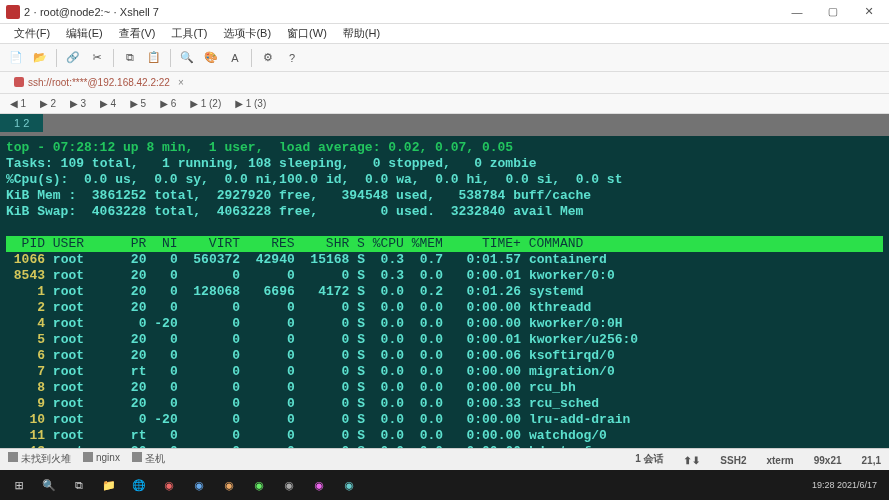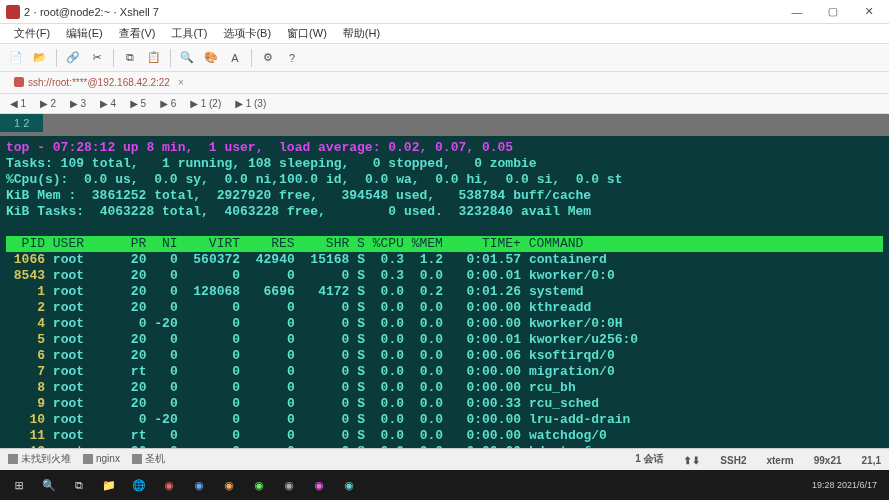--- a/index.html
+++ b/index.html
@@ -16,27 +16,27 @@
   .sep { width: 1px; height: 18px; background: #ccc; margin: 0 2px; }
   .tab-row-session { height: 22px; background: #f8f8f8; display: flex; align-items: center; padding: 0 6px; border-bottom: 1px solid #ddd; font-size: 10px; }
   .session-tab { padding: 2px 8px; display: flex; align-items: flex-start; gap: 4px; color: #a54; }
   .session-ico { width: 10px; height: 10px; background: #c55; border-radius: 2px; }
   .session-close { color: #888; margin-left: 4px; cursor: pointer; }
   .pane-tabs { height: 20px; background: #f8f8f8; display: flex; align-items: center; padding: 0 6px; font-size: 10px; gap: 6px; border-bottom: 1px solid #ddd; color: #555; }
   .pane-tab { padding: 1px 4px; cursor: pointer; }
   .term-tabs { height: 22px; background: #737373; display: flex; align-items: flex-start; }
   .term-tab { background: #0e5555; color: #7cc; padding: 3px 14px; font-size: 11px; cursor: pointer; }
   .terminal { background: #0a3a3a; font-family: "Consolas", "Courier New", monospace; font-size: 13px; line-height: 16px; padding: 4px 6px; color: #5ce0ce; white-space: pre; height: 312px; overflow: hidden; }
-  .g { color: #d946ef; font-weight: bold; }
+  .g { color: #22c55e; font-weight: bold; }
   .c { color: #5ce0ce; font-weight: bold; }
   .y { color: #d4c75a; font-weight: bold; }
   .hdr { background: #2be04a; color: #0a3a3a; font-weight: normal; display: inline-block; width: 100%; }
   .statusbar { height: 20px; background: #f0f0f0; display: flex; align-items: center; padding: 0 8px; font-size: 10px; color: #555; border-top: 1px solid #ccc; }
   .status-tabs { display: flex; gap: 12px; }
-  .status-tab { display: flex; align-items: center; gap: 3px; cursor: pointer; }
+  .status-tab { display: flex; align-items: flex-start; gap: 3px; cursor: pointer; }
   .status-ico { width: 10px; height: 10px; background: #888; }
   .status-right { margin-left: auto; display: flex; gap: 20px; align-items: flex-end; font-weight: bold; }
   .conn-bar { height: 16px; background: #f0f0f0; display: flex; align-items: center; padding: 0 8px; font-size: 10px; color: #555; }
   .taskbar { height: 30px; background: #1a1a1a; display: flex; align-items: center; padding: 0 6px; gap: 4px; position: absolute; bottom: 0; width: 100%; }
   .tb-btn { width: 26px; height: 26px; display: flex; align-items: center; justify-content: center; color: #ccc; cursor: pointer; }
   .tb-clock { margin-left: auto; color: #ccc; font-size: 9px; text-align: center; line-height: 11px; padding-right: 6px; }
 </style>
 </head>
 <body>
 
@@ -98,24 +98,24 @@
   </div>
 
 <div class="term-tabs">
   <div class="term-tab">1 2</div>
 </div>
 
 <div class="terminal" id="terminal"><span class="g">top - 07:28:12 up 8 min,  1 user,  load average: 0.02, 0.07, 0.05</span>
 <span class="c">Tasks: </span><span class="c">109 </span><span class="c">total,   </span><span class="c">1 </span><span class="c">running, </span><span class="c">108 </span><span class="c">sleeping,   </span><span class="c">0 </span><span class="c">stopped,   </span><span class="c">0 </span><span class="c">zombie</span>
 <span class="c">%Cpu(s):  </span><span class="c">0.0 </span><span class="c">us,  </span><span class="c">0.0 </span><span class="c">sy,  </span><span class="c">0.0 </span><span class="c">ni,</span><span class="c">100.0 </span><span class="c">id,  </span><span class="c">0.0 </span><span class="c">wa,  </span><span class="c">0.0 </span><span class="c">hi,  </span><span class="c">0.0 </span><span class="c">si,  </span><span class="c">0.0 </span><span class="c">st</span>
 <span class="c">KiB Mem : </span><span class="c"> 3861252 </span><span class="c">total, </span><span class="c"> 2927920 </span><span class="c">free, </span><span class="c">  394548 </span><span class="c">used, </span><span class="c">  538784 </span><span class="c">buff/cache</span>
-<span class="c">KiB Tasks: </span><span class="c"> 4063228 </span><span class="c">total, </span><span class="c"> 4063228 </span><span class="c">free, </span><span class="c">       0 </span><span class="c">used. </span><span class="c"> 3232840 </span><span class="c">avail Mem</span>
+<span class="c">KiB Swap: </span><span class="c"> 4063228 </span><span class="c">total, </span><span class="c"> 4063228 </span><span class="c">free, </span><span class="c">       0 </span><span class="c">used. </span><span class="c"> 3232840 </span><span class="c">avail Mem</span>
 
 <span class="hdr">  PID USER      PR  NI    VIRT    RES    SHR S %CPU %MEM     TIME+ COMMAND                                                                                                                                   </span>
-<span class="y"> 1066</span> <span class="c">root    </span> <span class="c"> 20</span> <span class="c">  0</span> <span class="c"> 560372</span> <span class="c"> 42940</span> <span class="c"> 15168</span> <span class="c">S</span> <span class="c"> 0.3</span> <span class="c"> 1.2</span> <span class="c">  0:01.57</span> <span class="c">containerd</span>
+<span class="y"> 1066</span> <span class="c">root    </span> <span class="c"> 20</span> <span class="c">  0</span> <span class="c"> 560372</span> <span class="c"> 42940</span> <span class="c"> 15168</span> <span class="c">S</span> <span class="c"> 0.3</span> <span class="c"> 0.7</span> <span class="c">  0:01.57</span> <span class="c">containerd</span>
 <span class="y"> 8543</span> <span class="c">root    </span> <span class="c"> 20</span> <span class="c">  0</span> <span class="c">      0</span> <span class="c">     0</span> <span class="c">     0</span> <span class="c">S</span> <span class="c"> 0.3</span> <span class="c"> 0.0</span> <span class="c">  0:00.01</span> <span class="c">kworker/0:0</span>
 <span class="y">    1</span> <span class="c">root    </span> <span class="c"> 20</span> <span class="c">  0</span> <span class="c"> 128068</span> <span class="c">  6696</span> <span class="c">  4172</span> <span class="c">S</span> <span class="c"> 0.0</span> <span class="c"> 0.2</span> <span class="c">  0:01.26</span> <span class="c">systemd</span>
 <span class="y">    2</span> <span class="c">root    </span> <span class="c"> 20</span> <span class="c">  0</span> <span class="c">      0</span> <span class="c">     0</span> <span class="c">     0</span> <span class="c">S</span> <span class="c"> 0.0</span> <span class="c"> 0.0</span> <span class="c">  0:00.00</span> <span class="c">kthreadd</span>
 <span class="y">    4</span> <span class="c">root    </span> <span class="c">  0</span> <span class="c">-20</span> <span class="c">      0</span> <span class="c">     0</span> <span class="c">     0</span> <span class="c">S</span> <span class="c"> 0.0</span> <span class="c"> 0.0</span> <span class="c">  0:00.00</span> <span class="c">kworker/0:0H</span>
 <span class="y">    5</span> <span class="c">root    </span> <span class="c"> 20</span> <span class="c">  0</span> <span class="c">      0</span> <span class="c">     0</span> <span class="c">     0</span> <span class="c">S</span> <span class="c"> 0.0</span> <span class="c"> 0.0</span> <span class="c">  0:00.01</span> <span class="c">kworker/u256:0</span>
 <span class="y">    6</span> <span class="c">root    </span> <span class="c"> 20</span> <span class="c">  0</span> <span class="c">      0</span> <span class="c">     0</span> <span class="c">     0</span> <span class="c">S</span> <span class="c"> 0.0</span> <span class="c"> 0.0</span> <span class="c">  0:00.06</span> <span class="c">ksoftirqd/0</span>
 <span class="y">    7</span> <span class="c">root    </span> <span class="c"> rt</span> <span class="c">  0</span> <span class="c">      0</span> <span class="c">     0</span> <span class="c">     0</span> <span class="c">S</span> <span class="c"> 0.0</span> <span class="c"> 0.0</span> <span class="c">  0:00.00</span> <span class="c">migration/0</span>
 <span class="y">    8</span> <span class="c">root    </span> <span class="c"> 20</span> <span class="c">  0</span> <span class="c">      0</span> <span class="c">     0</span> <span class="c">     0</span> <span class="c">S</span> <span class="c"> 0.0</span> <span class="c"> 0.0</span> <span class="c">  0:00.00</span> <span class="c">rcu_bh</span>
 <span class="y">    9</span> <span class="c">root    </span> <span class="c"> 20</span> <span class="c">  0</span> <span class="c">      0</span> <span class="c">     0</span> <span class="c">     0</span> <span class="c">S</span> <span class="c"> 0.0</span> <span class="c"> 0.0</span> <span class="c">  0:00.33</span> <span class="c">rcu_sched</span>
 <span class="y">   10</span> <span class="c">root    </span> <span class="c">  0</span> <span class="c">-20</span> <span class="c">      0</span> <span class="c">     0</span> <span class="c">     0</span> <span class="c">S</span> <span class="c"> 0.0</span> <span class="c"> 0.0</span> <span class="c">  0:00.00</span> <span class="c">lru-add-drain</span>

